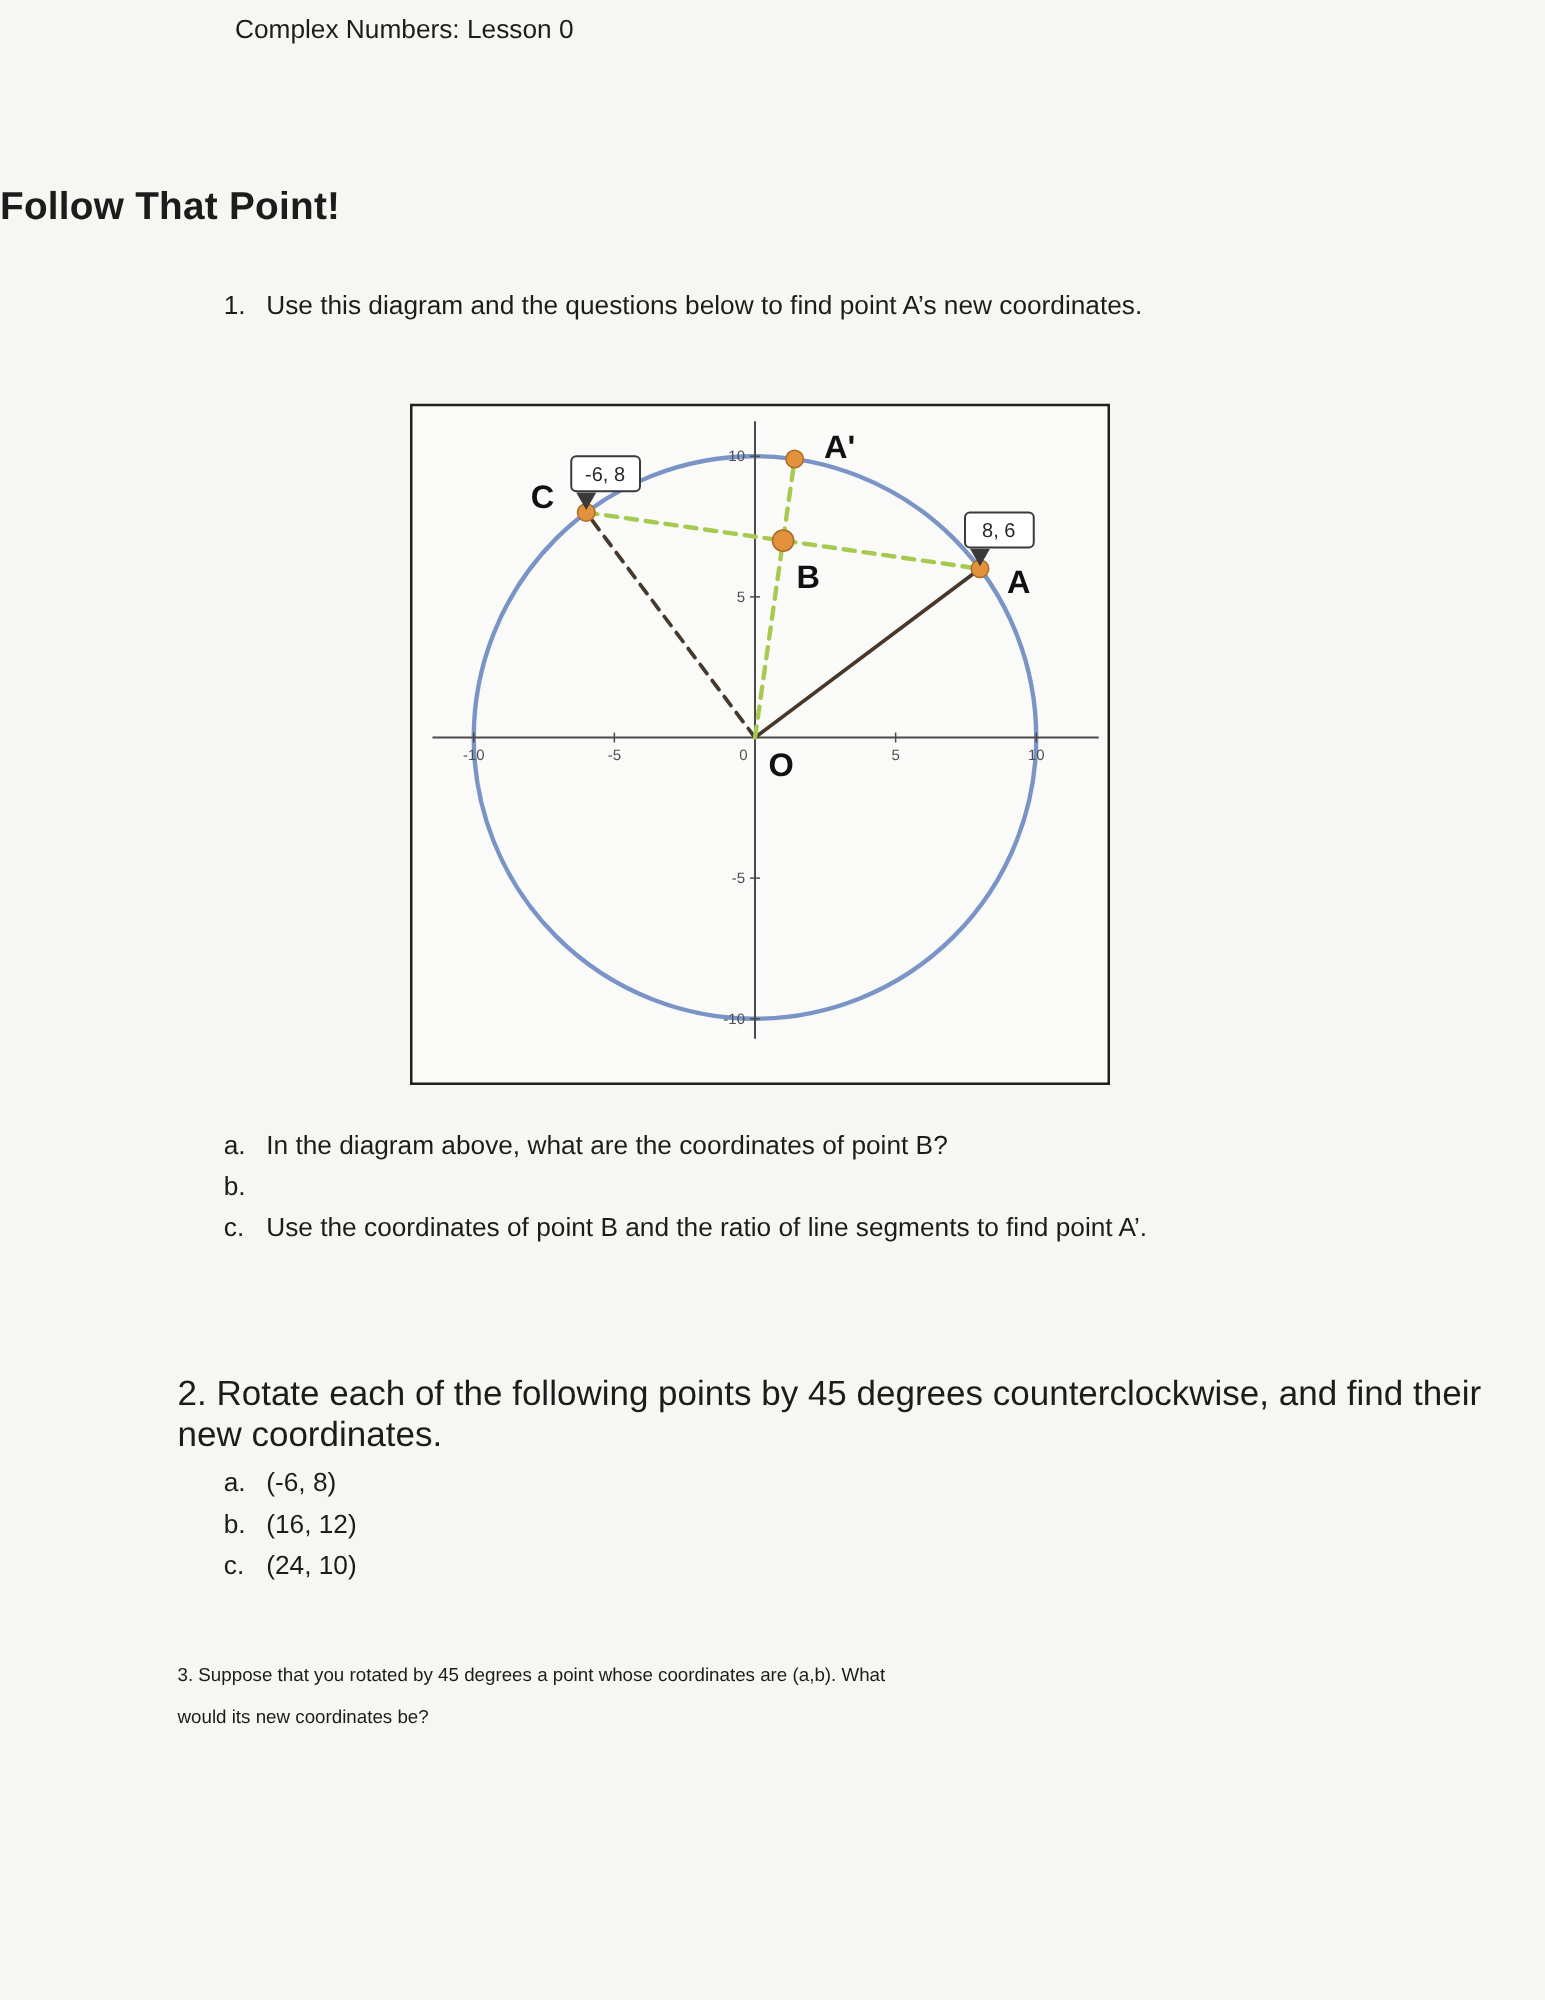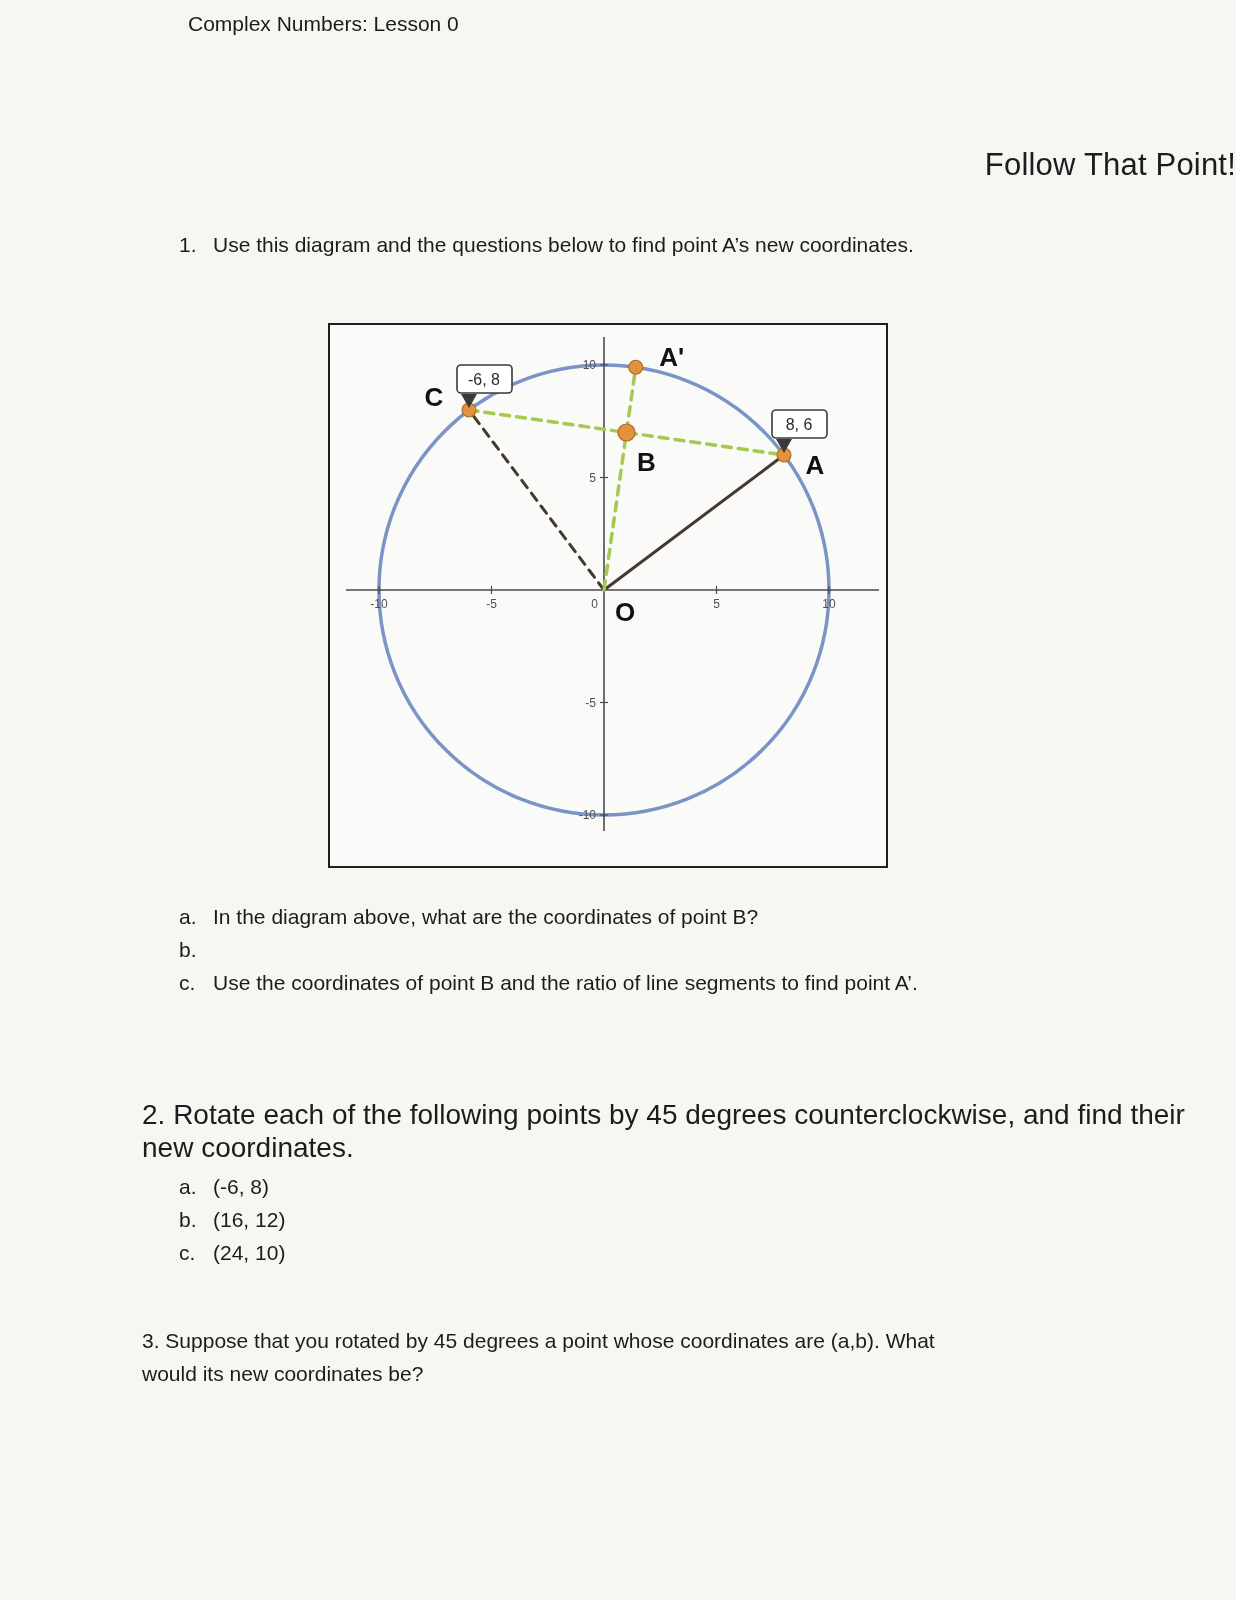--- a/index.html
+++ b/index.html
@@ -3,43 +3,43 @@
 <meta charset="utf-8">
 <style>
   * { margin:0; padding:0; box-sizing:border-box; }
   html,body { background:#f6f6f3; }
   .page {
     position:relative; width:1236px; height:1600px;
     background:#f6f6f3; font-family:"Liberation Sans",sans-serif;
     color:#1c1c1c; overflow:hidden;
   }
   .header { position:absolute; left:144px; top:12px; font-size:21px; white-space:nowrap;margin-left:44px; }
-  .title  { position:absolute; left:0; top:147px; width:100%; text-align:right;
-            font-size:31px; font-weight:400; letter-spacing:0.2px; }
+  .title  { position:absolute; left:0; top:147px; width:100%; text-align:left;
+            font-size:31px; font-weight:700; letter-spacing:0.2px; }
   .q1 { position:absolute; left:179px; top:228px; font-size:21px; line-height:33px; display:flex; }
   .q-num { flex:0 0 34px; }
   .q-text .line { display:block; white-space:nowrap; }
 
   .diagram-box {
     position:absolute; left:328px; top:323px; width:560px; height:545px;
     border:2px solid #1f1f1f; background:#fafaf8;
   }
   .diagram-box svg { display:block; }
   .diagram-box text { font-family:"Liberation Sans",sans-serif; }
 
   .subs { position:absolute; left:179px; top:900px; font-size:21px; line-height:33px; }
   .sub-row { display:flex; }
   .sub-label { flex:0 0 34px; }
   .sub-text { white-space:nowrap; }
 
   .q2 { position:absolute; left:142px; top:1098px; font-size:28px; line-height:33px; }
   .q2 .line { white-space:nowrap; }
   .q2-items { position:absolute; left:179px; top:1170px; font-size:21px; line-height:33px; }
 
-  .q3 { position:absolute; left:142px; top:1324px; font-size:21px; line-height:33px; }
+  .q3 { position:absolute; left:142px; top:1324px; font-size:15px; line-height:33px; }
   .q3 .line { white-space:nowrap; }
 </style>
 </head>
 <body>
 
 <div class="page">
 
   <div class="header">Complex Numbers: Lesson 0</div>
 
   <div class="title">Follow That Point!</div>

